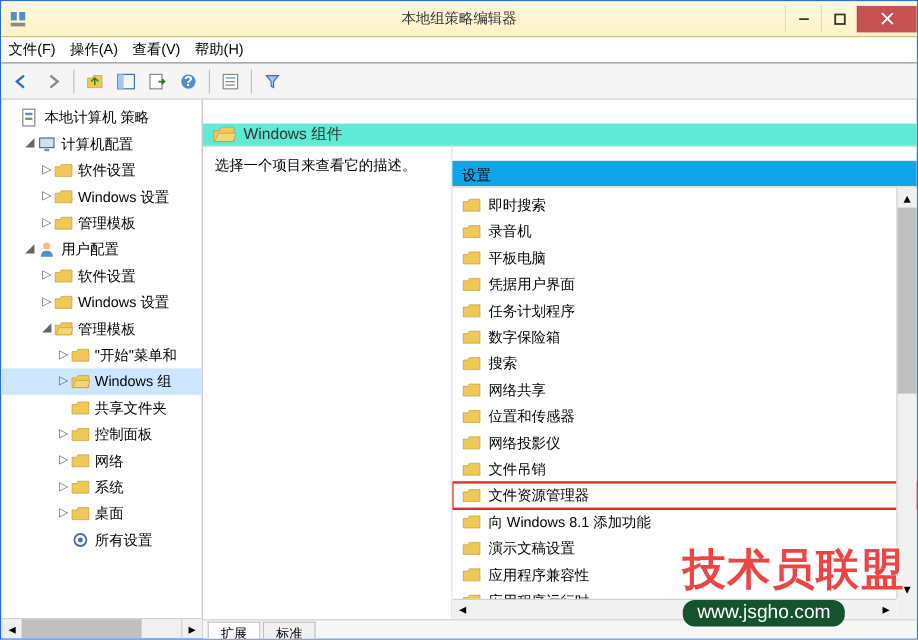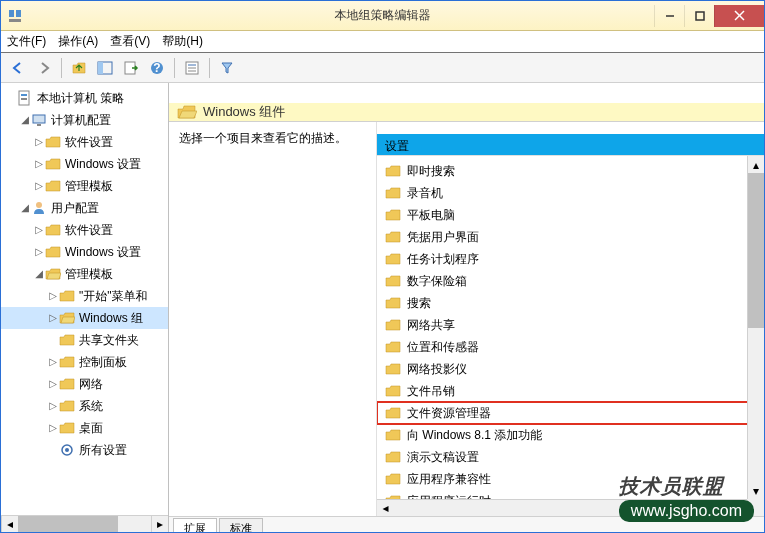--- a/index.html
+++ b/index.html
@@ -29,21 +29,21 @@
 .tree-item { display: flex; align-items: center; padding: 2px 0; cursor: pointer; white-space: nowrap; line-height: 18px; }
 .tree-item.selected { background: #cde6ff; }
 .tree-toggle { width: 12px; text-align: center; color: #666; font-size: 10px; user-select: none; }
 .tree-icon { width: 16px; height: 16px; margin-right: 4px; display: inline-flex; align-items: center; justify-content: center; }
 .indent-0 { padding-left: 4px; }
 .indent-1 { padding-left: 18px; }
 .indent-2 { padding-left: 32px; }
 .indent-3 { padding-left: 46px; }
 
 .right-panel { flex: 1; display: flex; flex-direction: column; }
-.header-bar { height: 28px; background: #fef9c3; border-bottom: 1px solid #d0d0d0; display: flex; align-items: center; padding: 0 8px; gap: 6px; margin-top: 20px; }
+.header-bar { height: 28px; background: #5eead4; border-bottom: 1px solid #d0d0d0; display: flex; align-items: center; padding: 0 8px; gap: 6px; margin-top: 20px; }
 .header-bar .folder-open { width: 20px; height: 16px; }
 .header-bar .title { font-size: 13px; color: #333; }
 
 .details-area { flex: 1; display: flex; position: relative; }
 .desc-col { width: 208px; padding: 8px 10px; border-right: 1px solid #e0e0e0; }
 .list-col { flex: 1; display: flex; flex-direction: column; }
 .list-header { height: 22px; border-bottom: 1px solid #e0e0e0; display: flex; align-items: flex-end; padding: 0 8px; background: #0ea5e9; margin-top: 12px; }
 .list-body { flex: 1; overflow: hidden; position: relative; }
 .list-items { padding: 4px 0; }
 .list-item { display: flex; align-items: center; padding: 2px 8px; cursor: pointer; line-height: 18px; }
@@ -60,21 +60,21 @@
 .scroll-corner { position: absolute; right: 0; bottom: 0; width: 17px; height: 17px; background: #f0f0f0; }
 
 .tabs-row { height: 22px; display: flex; align-items: flex-end; padding-left: 4px; border-top: 1px solid #d0d0d0; background: #f7f7f7; }
 .tab { padding: 2px 10px; border: 1px solid #c0c0c0; border-bottom: none; background: #fff; margin-right: 2px; cursor: pointer; font-size: 11px; position: relative; top: 1px; }
 .tab.inactive { background: #f0f0f0; }
 
 .folder-svg { fill: #f0c858; stroke: #c09020; stroke-width: 0.5; }
 .folder-open-svg { fill: #f0d878; stroke: #c09020; stroke-width: 0.5; }
 
 .watermark { position: absolute; right: 10px; bottom: 10px; pointer-events: none; }
-.wm-logo { font-size: 20px; font-weight: bold; color: #404040; text-shadow: 0 0 3px #fff, 0 0 3px #fff; font-style: italic; letter-spacing: 1px; }
+.wm-logo { font-size: 36px; font-weight: bold; color: #ef4444; text-shadow: 0 0 3px #fff, 0 0 3px #fff; letter-spacing: 1px; }
 .wm-url { background: #14532d; color: #fff; padding: 2px 12px; border-radius: 10px; font-size: 16px; margin-top: 0; display: inline-block; }
 </style>
 </head>
 <body>
 
 <div class="titlebar">
   <span class="icon">
     <svg width="16" height="16" viewBox="0 0 16 16">
         <rect x="2" y="2" width="5" height="7" fill="#5090d0"></rect>
         <rect x="9" y="2" width="5" height="7" fill="#5090d0"></rect>

